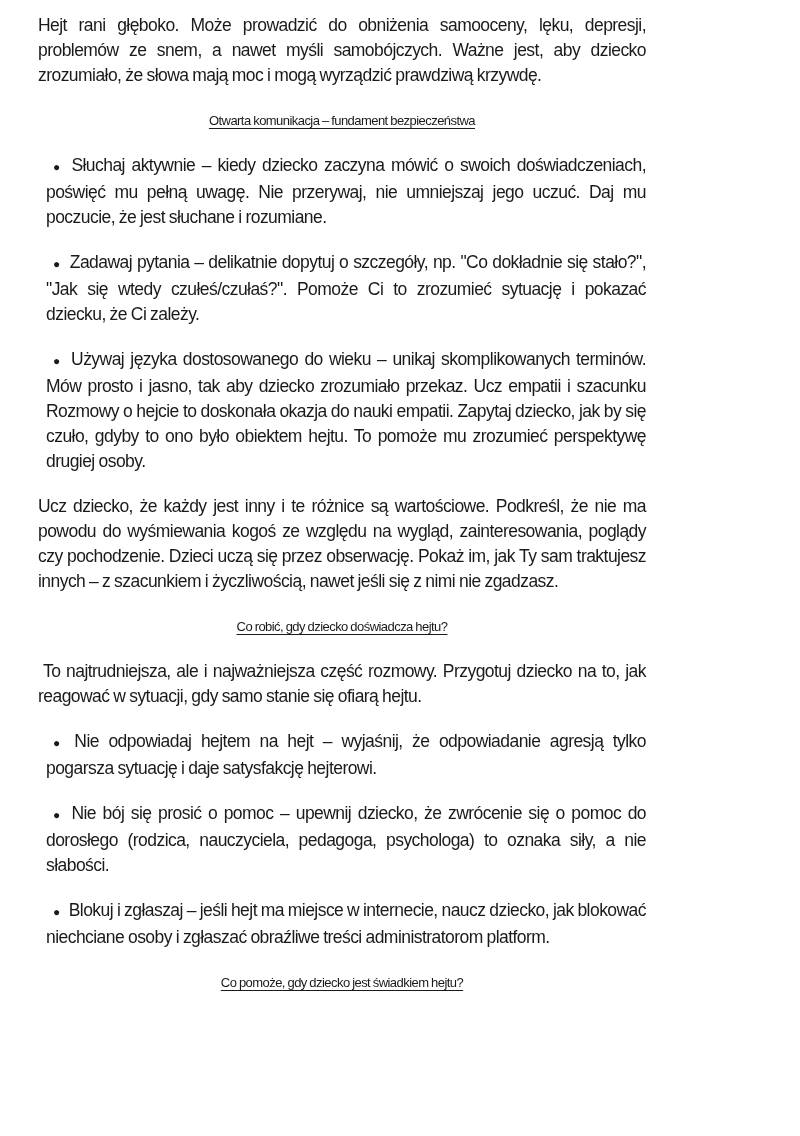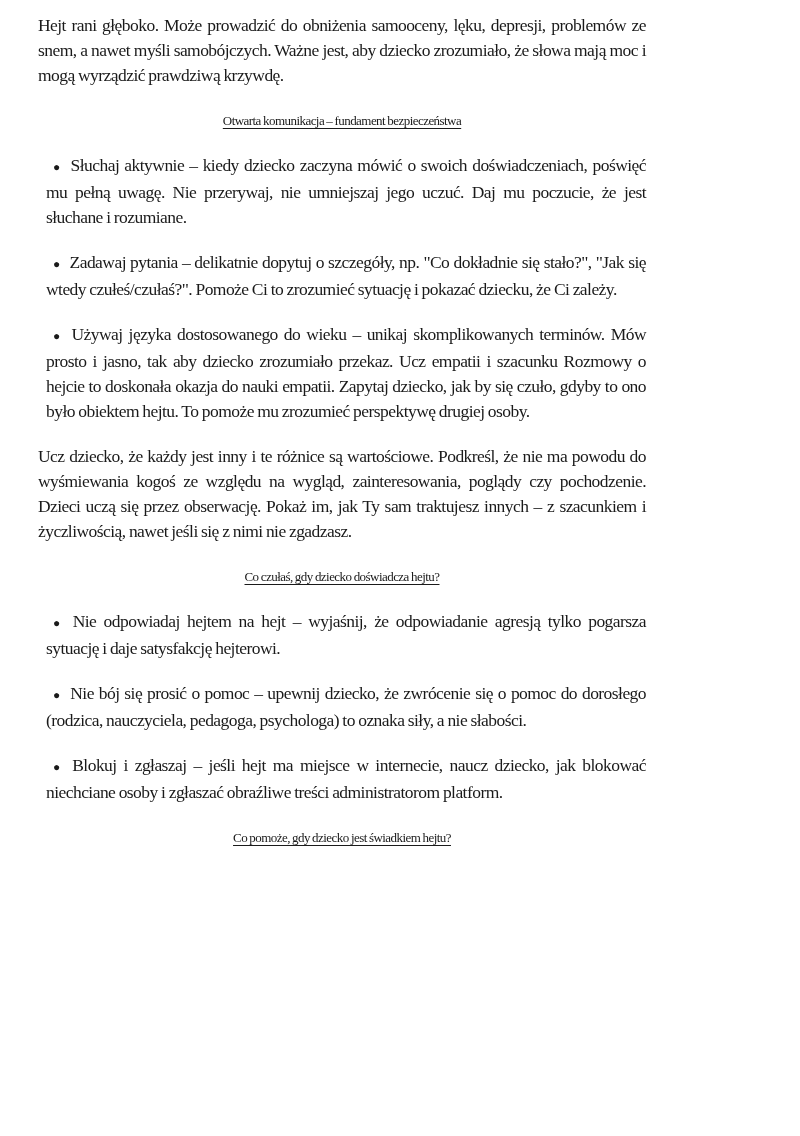--- a/index.html
+++ b/index.html
@@ -9,21 +9,21 @@
     height: 1136px;
     background: #ffffff;
     box-sizing: border-box;
     overflow: hidden;
   }
   .doc-page {
     box-sizing: border-box;
     width: 684px;
     height: 1136px;
     padding: 13px 38px 4px 38px;
-    font-family: Liberation Serif, serif;
+    font-family: Liberation Sans, sans-serif;
     font-size: 17.5px;
     letter-spacing: -0.55px;
     word-spacing: -0.5px;
     line-height: 25px;
     color: #1a1a1a;
   }
   .para {
     margin: 0 0 20px 0;
     text-align: justify;
   }
@@ -58,22 +58,23 @@
 
 
   <p class="bullet"><span class="bul">●</span><span>Słuchaj aktywnie – kiedy dziecko zaczyna mówić o swoich doświadczeniach, poświęć mu pełną uwagę. Nie przerywaj, nie umniejszaj jego uczuć. Daj mu poczucie, że jest słuchane i rozumiane.</span></p>
 
   <p class="bullet"><span class="bul">●</span><span>Zadawaj pytania – delikatnie dopytuj o szczegóły, np. "Co dokładnie się stało?", "Jak się wtedy czułeś/czułaś?". Pomoże Ci to zrozumieć sytuację i pokazać dziecku, że Ci zależy.</span></p>
 
   <p class="bullet"><span class="bul">●</span><span>Używaj języka dostosowanego do wieku – unikaj skomplikowanych terminów. Mów prosto i jasno, tak aby dziecko zrozumiało przekaz. Ucz empatii i szacunku Rozmowy o hejcie to doskonała okazja do nauki empatii. Zapytaj dziecko, jak by się czuło, gdyby to ono było obiektem hejtu. To pomoże mu zrozumieć perspektywę drugiej osoby.</span></p>
 
   <p class="para">Ucz dziecko, że każdy jest inny i te różnice są wartościowe. Podkreśl, że nie ma powodu do wyśmiewania kogoś ze względu na wygląd, zainteresowania, poglądy czy pochodzenie. Dzieci uczą się przez obserwację. Pokaż im, jak Ty sam traktujesz innych – z szacunkiem i życzliwością, nawet jeśli się z nimi nie zgadzasz.</p>
 
-  <h2 class="heading">Co czułaś, gdy dziecko doświadcza hejtu?</h2>
+  <h2 class="heading">Co robić, gdy dziecko doświadcza hejtu?</h2>
 
+  <p class="para lead-indent">To najtrudniejsza, ale i najważniejsza część rozmowy. Przygotuj dziecko na to, jak reagować w sytuacji, gdy samo stanie się ofiarą hejtu.</p>
 
   <p class="bullet"><span class="bul">●</span><span>Nie odpowiadaj hejtem na hejt – wyjaśnij, że odpowiadanie agresją tylko pogarsza sytuację i daje satysfakcję hejterowi.</span></p>
 
   <p class="bullet"><span class="bul">●</span><span>Nie bój się prosić o pomoc – upewnij dziecko, że zwrócenie się o pomoc do dorosłego (rodzica, nauczyciela, pedagoga, psychologa) to oznaka siły, a nie słabości.</span></p>
 
   <p class="bullet"><span class="bul">●</span><span>Blokuj i zgłaszaj – jeśli hejt ma miejsce w internecie, naucz dziecko, jak blokować niechciane osoby i zgłaszać obraźliwe treści administratorom platform.</span></p>
 
 
 
   <h2 class="heading">Co pomoże, gdy dziecko jest świadkiem hejtu?</h2>

